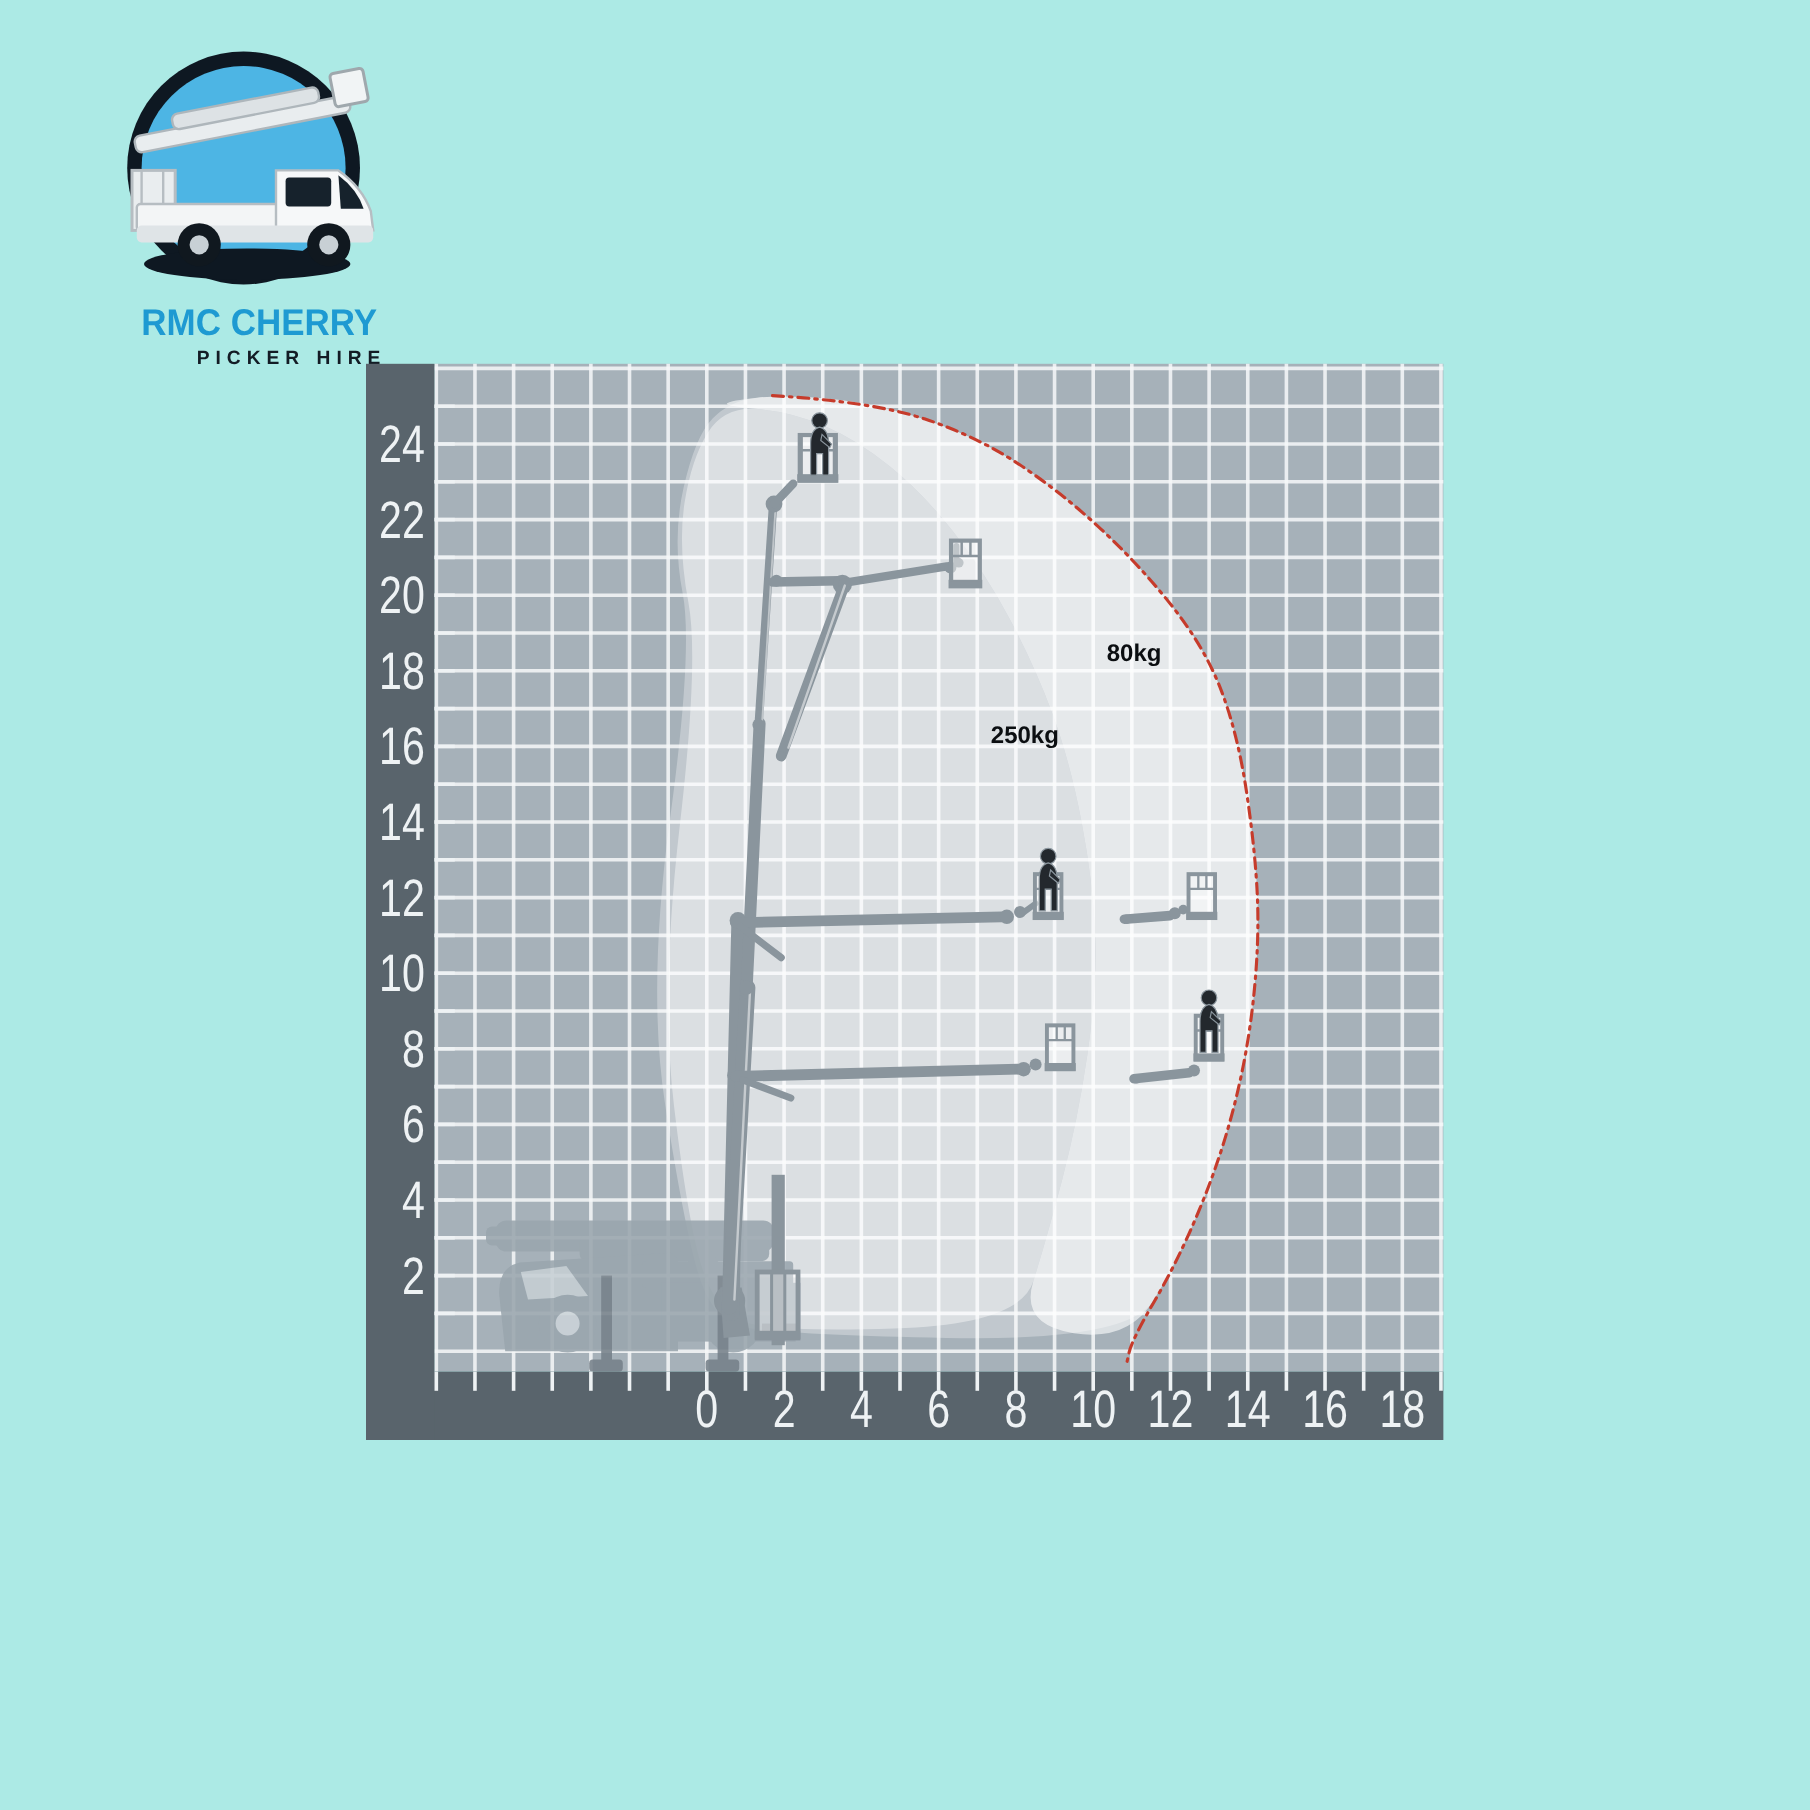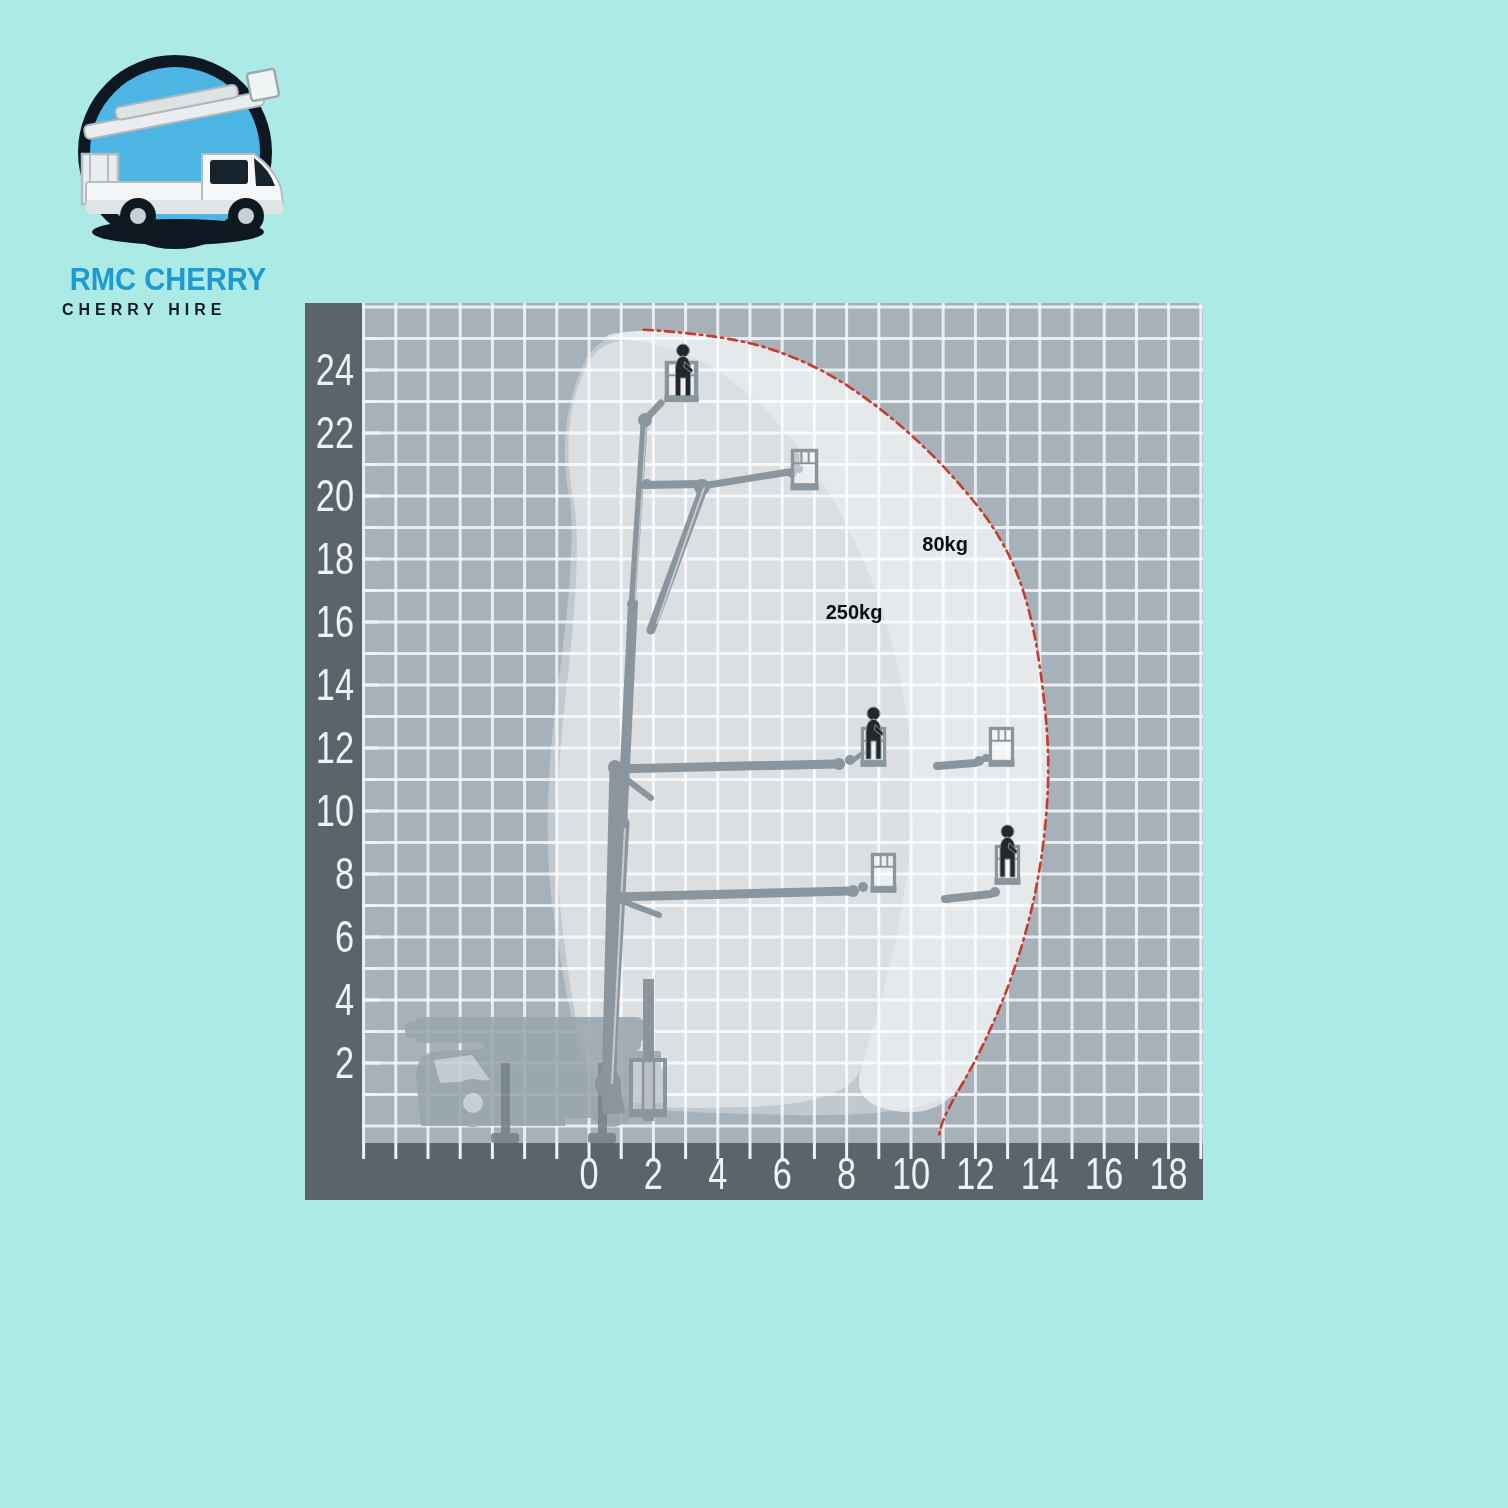--- a/index.html
+++ b/index.html
@@ -1,19 +1,19 @@
 <!DOCTYPE html>
 <html style="--bg: #aceae5; --band: #59646c; --gridbg: #a6b1b9; --axistext: #eef2f4;"><head>
 <meta charset="utf-8">
 <style>
   :root{ --bg:#aceae5; --band:#59646c; --gridbg:#a6b1b9; --machine:#8a959d; --axistext:#eef2f4; }
   *{box-sizing:border-box}
   body{margin:0;width:1508px;height:1508px;position:relative;overflow:hidden;
        background:var(--bg);font-family:"Liberation Sans",sans-serif;}
-  .logo{position:absolute;left:62px;top:50px;width:260px;text-align:left;}
+  .logo{position:absolute;left:62px;top:38px;width:260px;text-align:right;}
   .logo-title{font-size:31px;font-weight:800;color:#1e9ad2;letter-spacing:0;
       transform:scaleX(.94);margin-top:-16px;white-space:nowrap;}
   .logo-sub{font-size:16px;font-weight:700;color:#131c25;letter-spacing:5px;margin-top:3px;white-space:nowrap;}
   .chart{position:absolute;left:305px;top:303px;width:898px;height:897px;}
   svg text{font-family:"Liberation Sans",sans-serif;}
   .axis-num{fill:var(--axistext);font-size:44px;}
   .kg-label{font-size:20px;font-weight:700;fill:#0b0e11;}
 </style>
 </head>
 <body>
@@ -37,21 +37,21 @@
       <path d="M192,108 Q208,120 213,136 L194,136 Z" fill="#16222c"></path>
       <rect x="148" y="110" width="38" height="24" rx="3" fill="#16222c"></rect>
       <rect x="24" y="150" width="197" height="14" rx="4" fill="#dfe4e7"></rect>
       <circle cx="76" cy="166" r="18" fill="#10181f"></circle>
         <circle cx="76" cy="166" r="8" fill="#c8d0d5"></circle>
       <circle cx="184" cy="166" r="18" fill="#10181f"></circle>
         <circle cx="184" cy="166" r="8" fill="#c8d0d5"></circle>
     </g>
   </svg>
   <div class="logo-title">RMC CHERRY</div>
-  <div class="logo-sub">CHERRY HIRE</div>
+  <div class="logo-sub">PICKER HIRE</div>
 </div>
 
 <div class="chart">
 <svg id="chart-svg" width="898" height="897" viewBox="0 0 898 897">
   <defs>
     <g id="basket">
       <rect x="1.5" y="1.5" width="23" height="37" fill="rgba(255,255,255,0.45)" stroke="#8a959d" stroke-width="3.4"></rect>
       <line x1="2" y1="14" x2="24" y2="14" stroke="#8a959d" stroke-width="2"></line>
       <line x1="10" y1="2" x2="10" y2="13" stroke="#8a959d" stroke-width="2"></line>
       <line x1="17" y1="2" x2="17" y2="13" stroke="#8a959d" stroke-width="2"></line>

